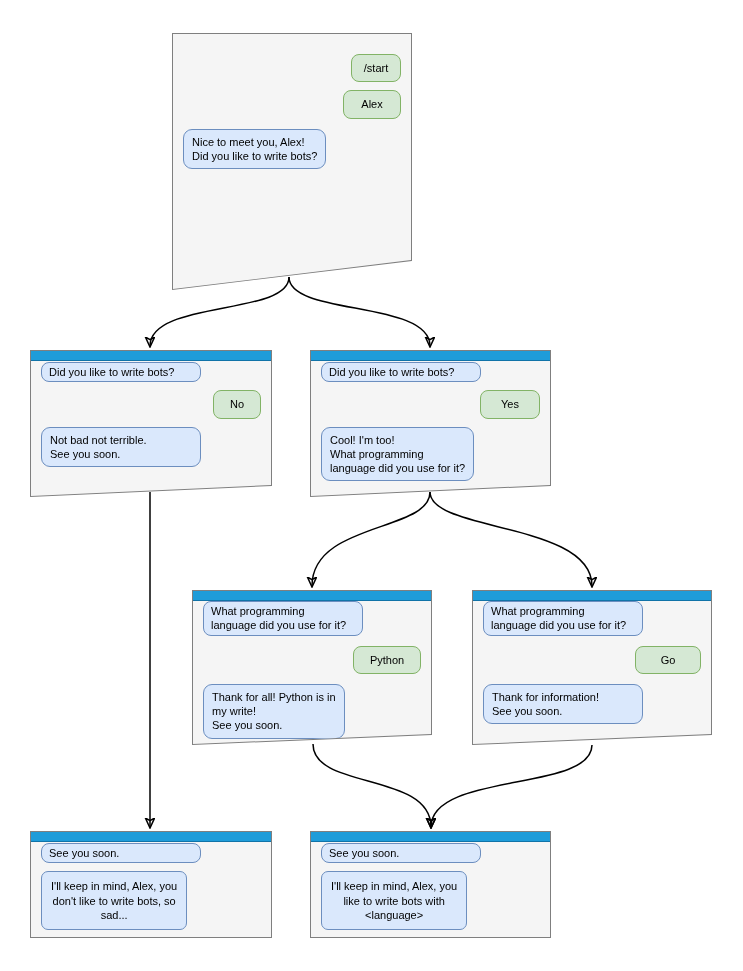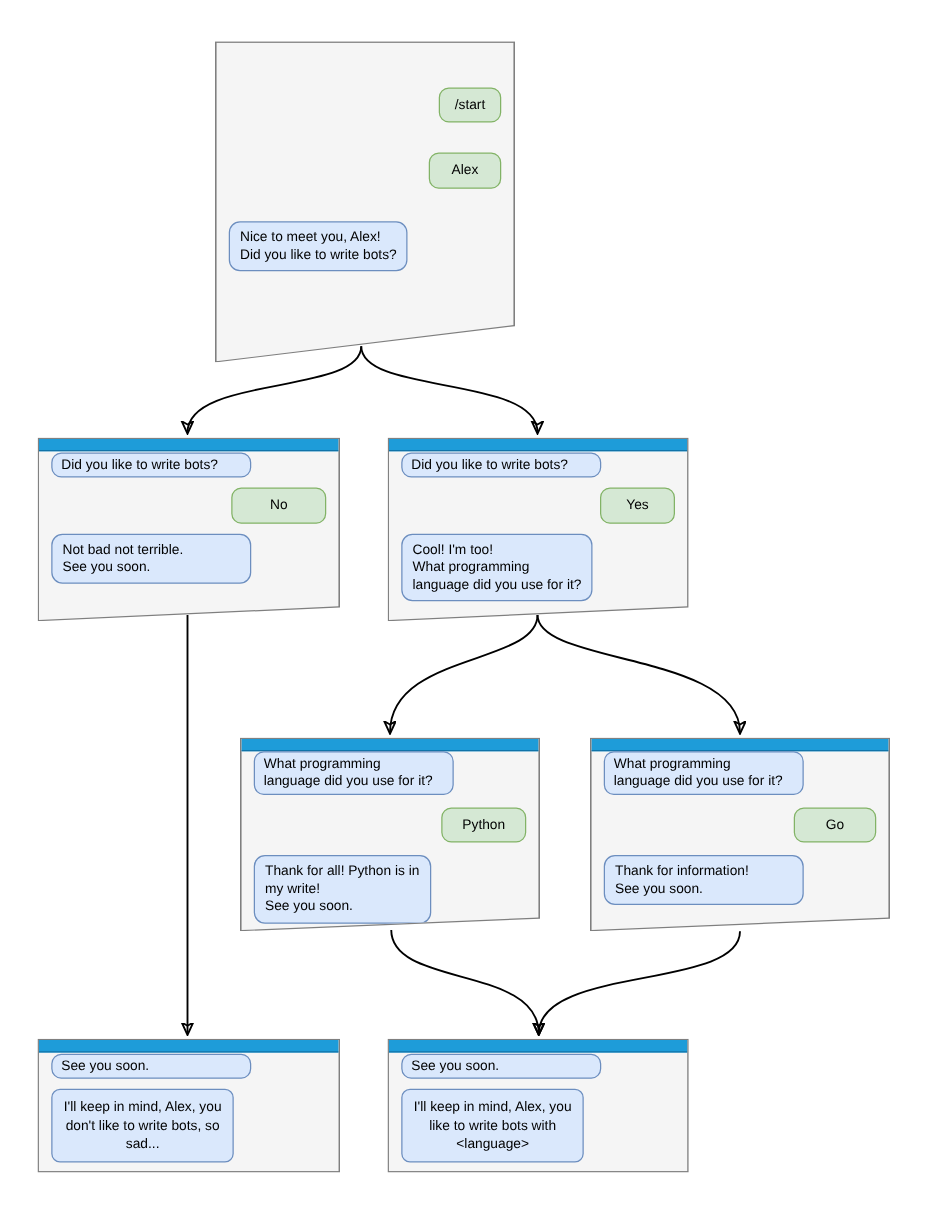--- a/index.html
+++ b/index.html
@@ -26,21 +26,21 @@
   .win-body{position:absolute;inset:1px;background:var(--window-bg);overflow:hidden;}
   .main-header{
     height:45px;background:var(--header-blue);
     border-bottom:1px solid var(--header-border);
     display:flex;align-items:center;gap:13px;padding-left:7px;box-sizing:border-box;
   }
   .main-title{color:var(--title-text);font-weight:bold;font-size:15px;letter-spacing:.2px;}
   .sub-header{height:9px;background:var(--header-blue);border-bottom:1px solid var(--header-border);}
   .avatar{width:41px;height:41px;flex:0 0 auto;}
   .messages{display:flex;flex-direction:column;padding:0 10px;align-items:flex-start;}
-  .w-main .messages{padding-top:20px;gap:26px;margin-top:16px;}
+  .w-main .messages{padding-top:20px;gap:10px;}
   .w-branch .messages{padding-top:1px;gap:8px;}
   .w-lang .messages{padding-top:0;gap:10px;}
   .w-end .messages{padding-top:1px;gap:8px;}
   .bubble{
     box-sizing:border-box;color:var(--bubble-text);
     border:1px solid var(--bot-bubble-border);background:var(--bot-bubble-bg);
     border-radius:9px;padding:5px 8px;font-size:11px;line-height:1.3;
     white-space:pre-line;max-width:172px;
   }
   .bubble.user{
@@ -66,21 +66,21 @@
     </div>
   </div>
 </div>
 
 <div class="window w-branch" style="left:30px;top:350px;width:242px;height:147px;--cut:11px;">
   <div class="win-border shape"></div>
   <div class="win-body shape" style="--cut:11px;">
     <div class="sub-header"></div>
     <div class="messages">
       <div class="bubble bot echo">Did you like to write bots?</div>
-      <div class="bubble user" style="width:76px">No</div>
+      <div class="bubble user" style="width:48px">No</div>
       <div class="bubble bot" style="min-width:160px">Not bad not terrible.
 See you soon.</div>
     </div>
   </div>
 </div>
 
 <div class="window w-branch" style="left:310px;top:350px;width:241px;height:147px;--cut:11px;">
   <div class="win-border shape"></div>
   <div class="win-body shape" style="--cut:11px;">
     <div class="sub-header"></div>

